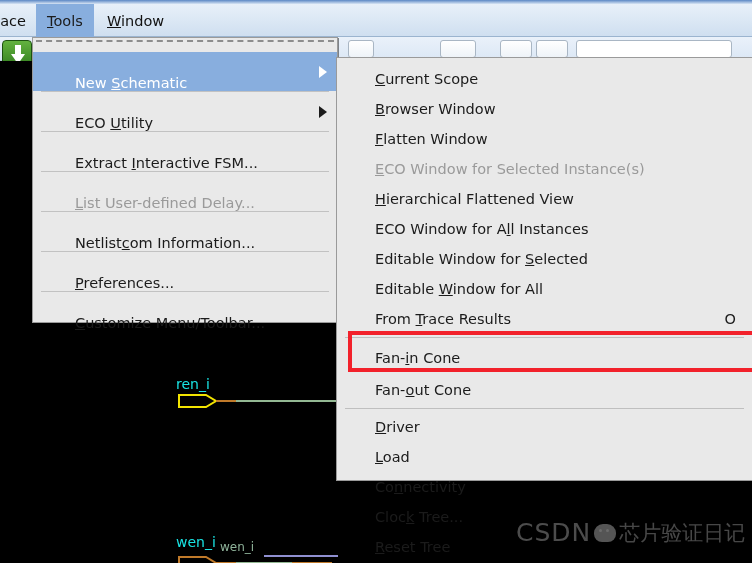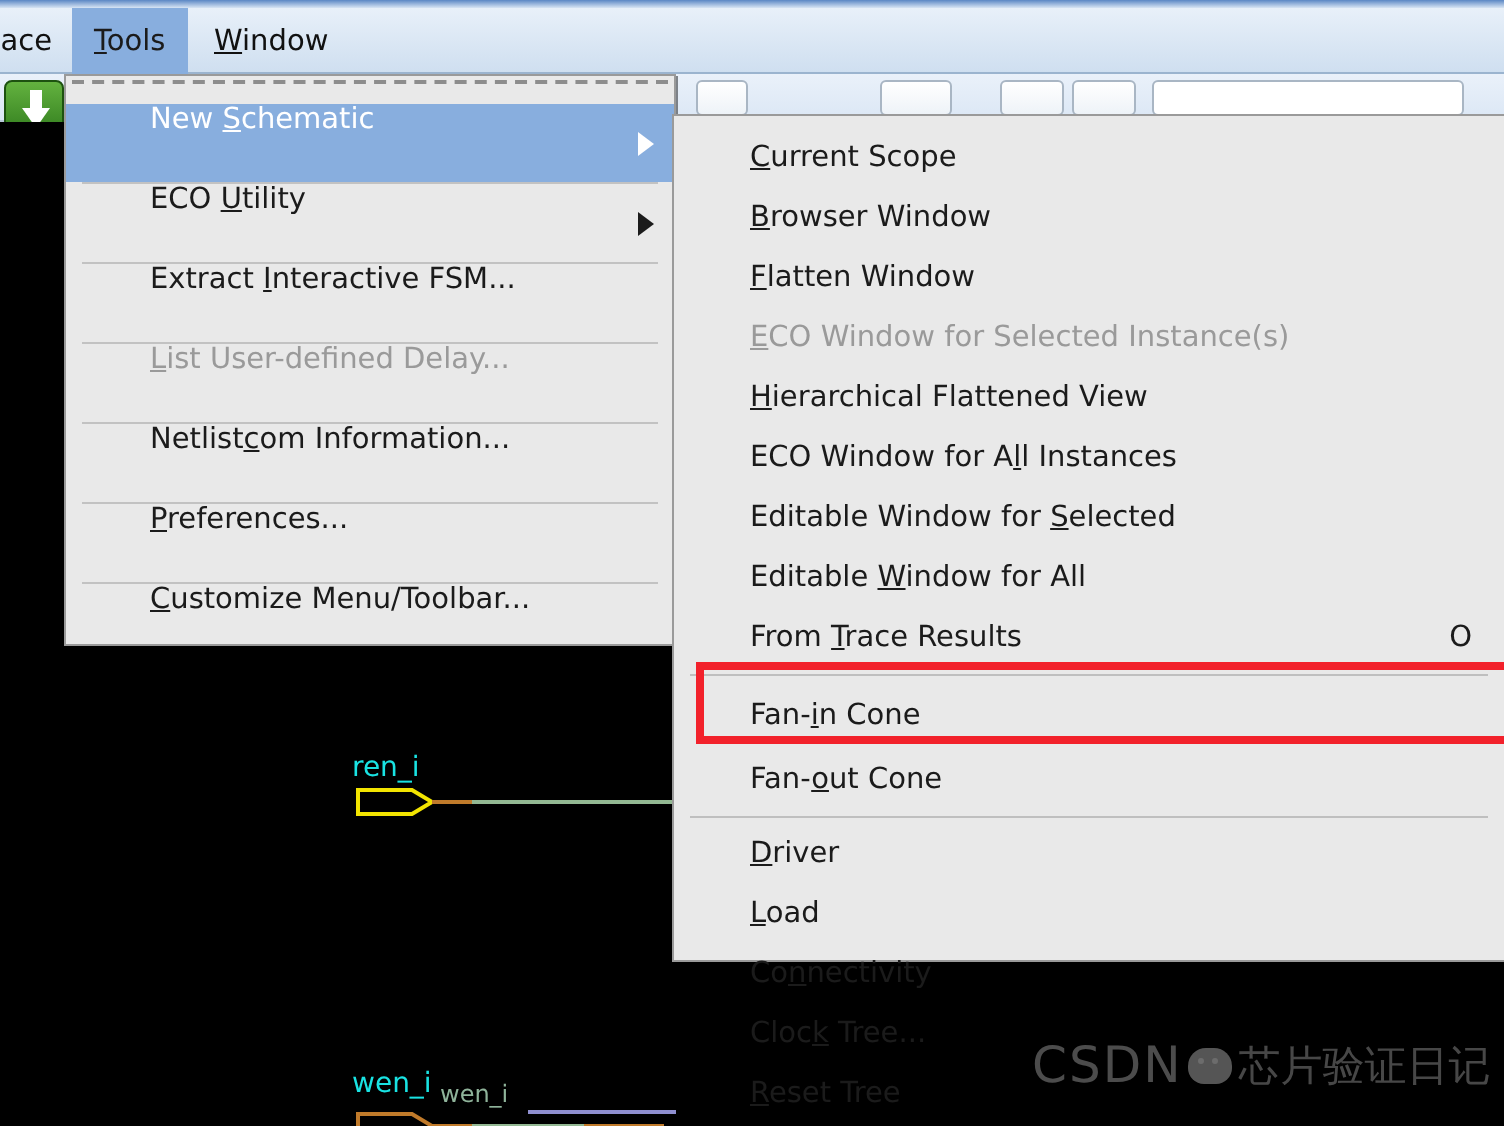--- a/index.html
+++ b/index.html
@@ -96,21 +96,21 @@
     border:1px solid #9a9a9a;
     box-shadow:1px 1px 0 rgba(0,0,0,.45);
     box-sizing:border-box;
   }
   #tools-menu{left:32px;top:37px;width:306px;height:286px;}
   .tearoff{
     height:9px;margin:2px 3px 1px 3px;
     border-top:2px dashed #8d8d8d;
   }
   .mi{
-    position:relative;display:flex;align-items:flex-start;
+    position:relative;display:flex;align-items:flex-end;
     height:39px;padding:0 14px 0 42px;
     font-size:14.5px;color:#1b1b1b;white-space:nowrap;
     box-sizing:border-box;
   }
   .mi.sel{background:#88aede;color:#ffffff;}
   .mi.disabled{color:#9a9a9a;}
   .sep{height:1px;background:#c2c2c2;margin:0 8px;}
   .arrow{
     position:absolute;right:10px;top:50%;transform:translateY(-50%);
     width:0;height:0;

